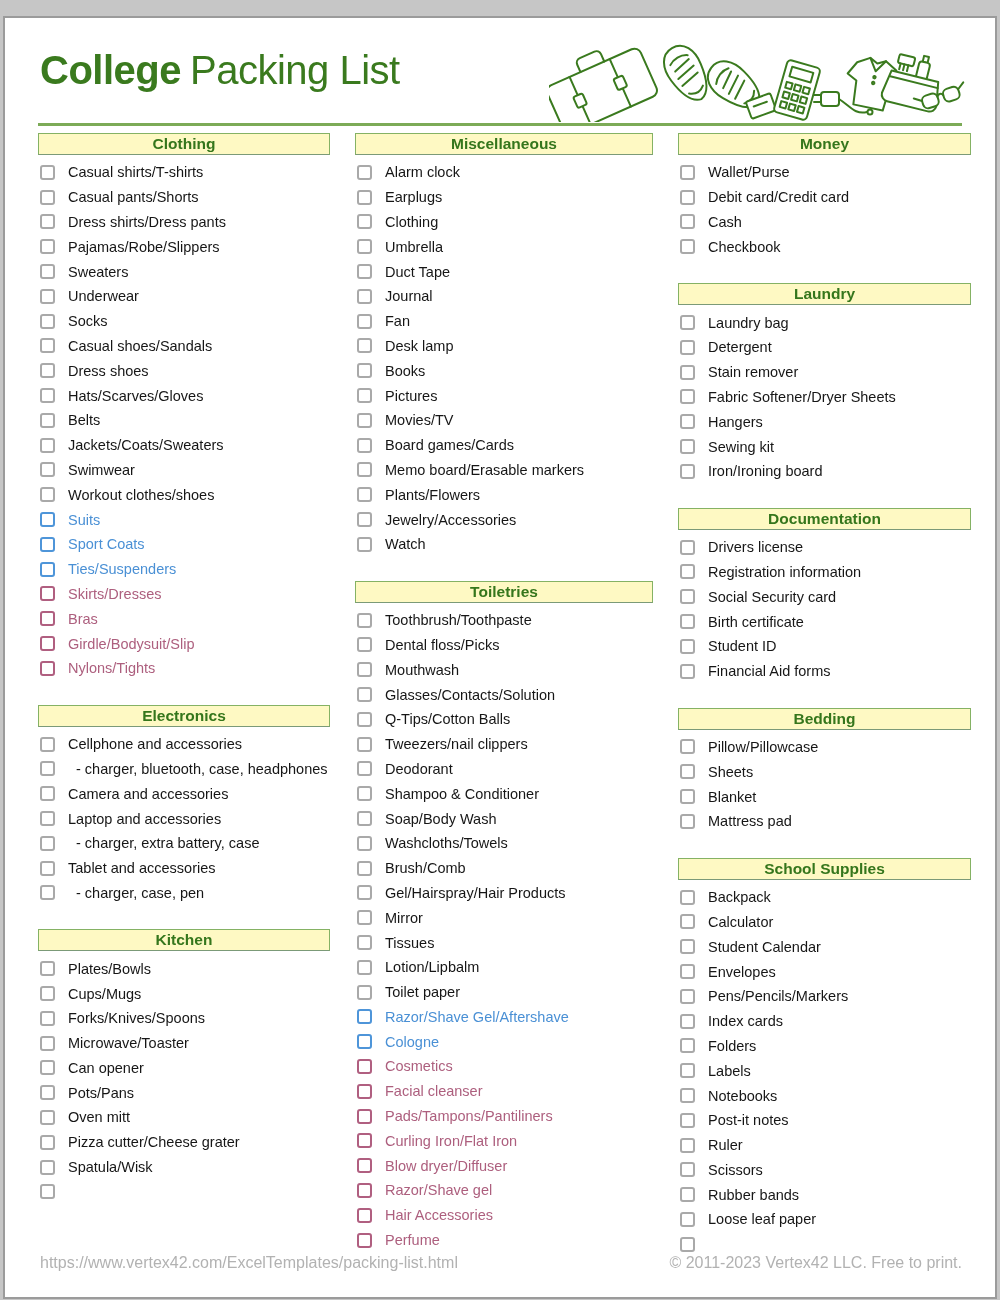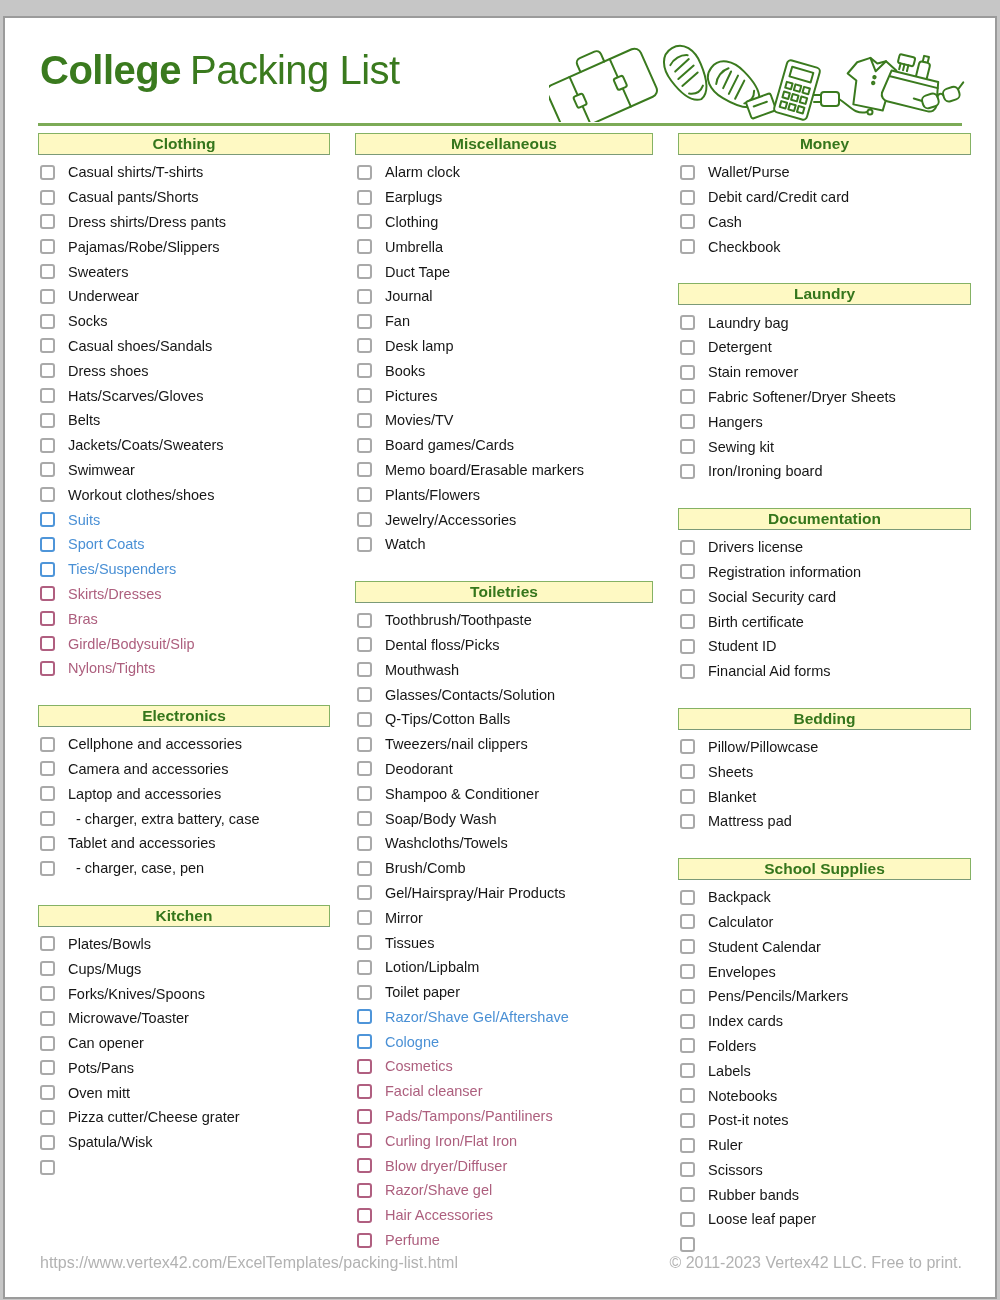--- a/index.html
+++ b/index.html
@@ -258,20 +258,24 @@
             <span class="cb"></span>
             <span class="label">Nylons/Tights</span>
           </div>
         </div>
         <div class="section">
           <div class="section-header">Electronics</div>
           <div class="item default">
             <span class="cb"></span>
             <span class="label">Cellphone and accessories</span>
           </div>
+          <div class="item default indent">
+            <span class="cb"></span>
+            <span class="label">- charger, bluetooth, case, headphones</span>
+          </div>
           <div class="item default">
             <span class="cb"></span>
             <span class="label">Camera and accessories</span>
           </div>
           <div class="item default">
             <span class="cb"></span>
             <span class="label">Laptop and accessories</span>
           </div>
           <div class="item default indent">
             <span class="cb"></span>

